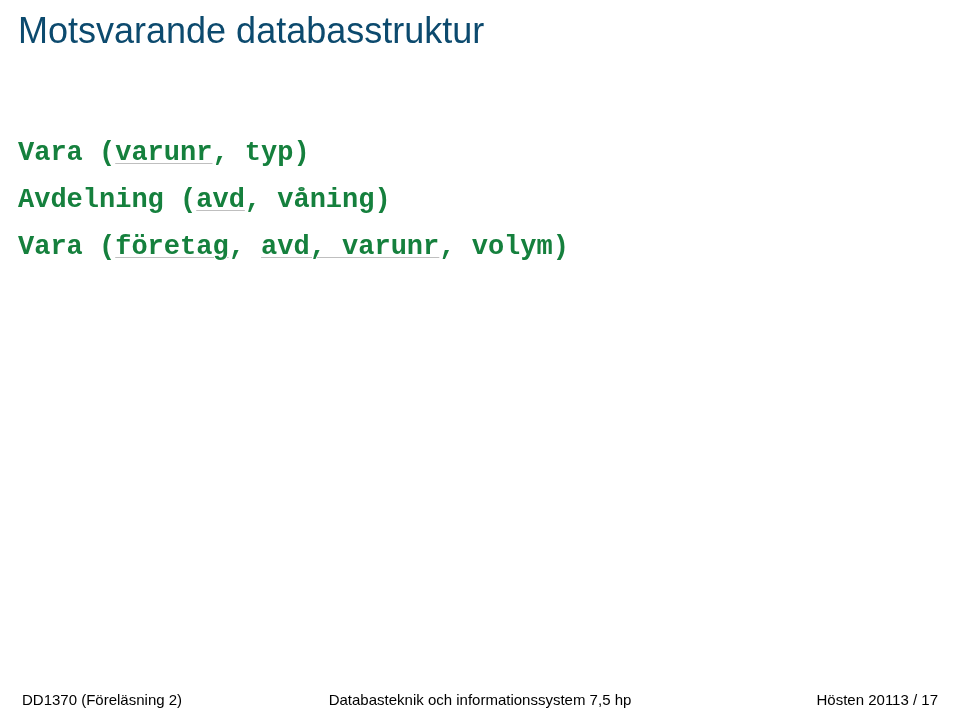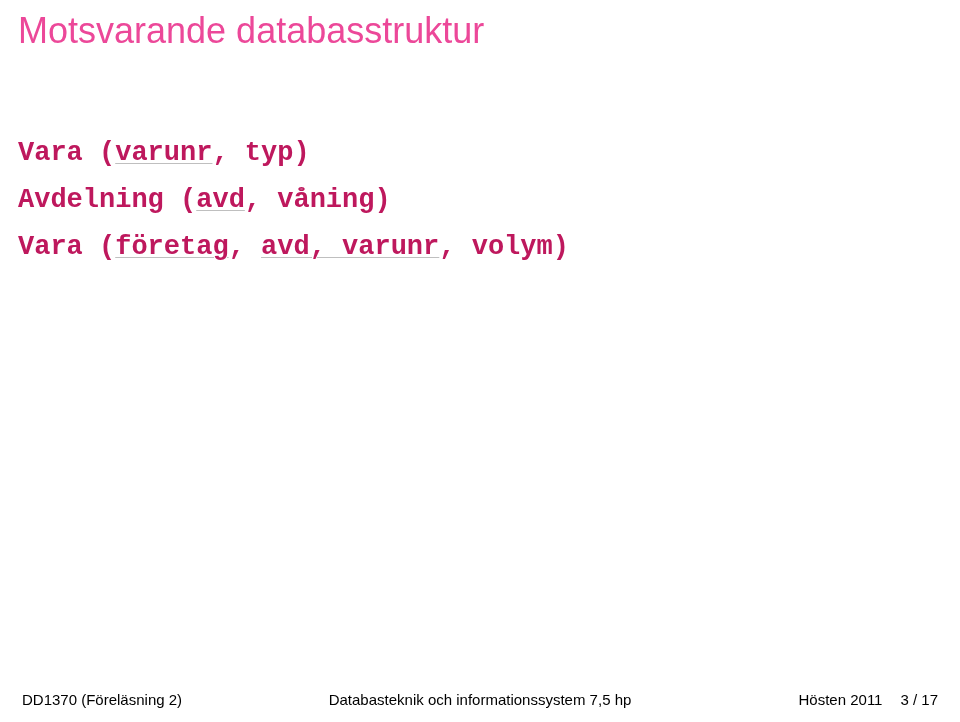--- a/index.html
+++ b/index.html
@@ -17,31 +17,31 @@
     width: 960px;
     height: 722px;
     box-sizing: border-box;
   }
   .title {
     position: absolute;
     left: 18px;
     top: 10px;
     font-size: 36px;
     font-weight: 400;
-    color: #ec4899;
+    color: #0c4a6e;
   }
   .body {
     position: absolute;
     left: 18px;
     top: 140px;
     width: 920px;
     font-family: "Courier New", Courier, monospace;
     font-size: 27px;
     line-height: 1.0;
-    color: #be185d;
+    color: #15803d;
   }
   .row {
     margin-bottom: 20px;
     white-space: nowrap;
   }
   .b { font-weight: bold; }
   .u {
     text-decoration: underline;
     text-decoration-color: rgba(0,0,0,0.25);
     text-decoration-thickness: 1px;
@@ -66,21 +66,21 @@
     transform: translateX(-50%);
     bottom: 0;
     margin-top: 40px;
   }
   .footer-right {
     position: absolute;
     right: 22px;
     bottom: 0;
   }
   .footer-right .page {
-    margin-left: 18px;
+    margin-left: 0;
   }
 </style>
 </head>
 <body>
 
 <div class="slide">
 
   <div class="title">Motsvarande databasstruktur</div>
 
   <div class="body">

